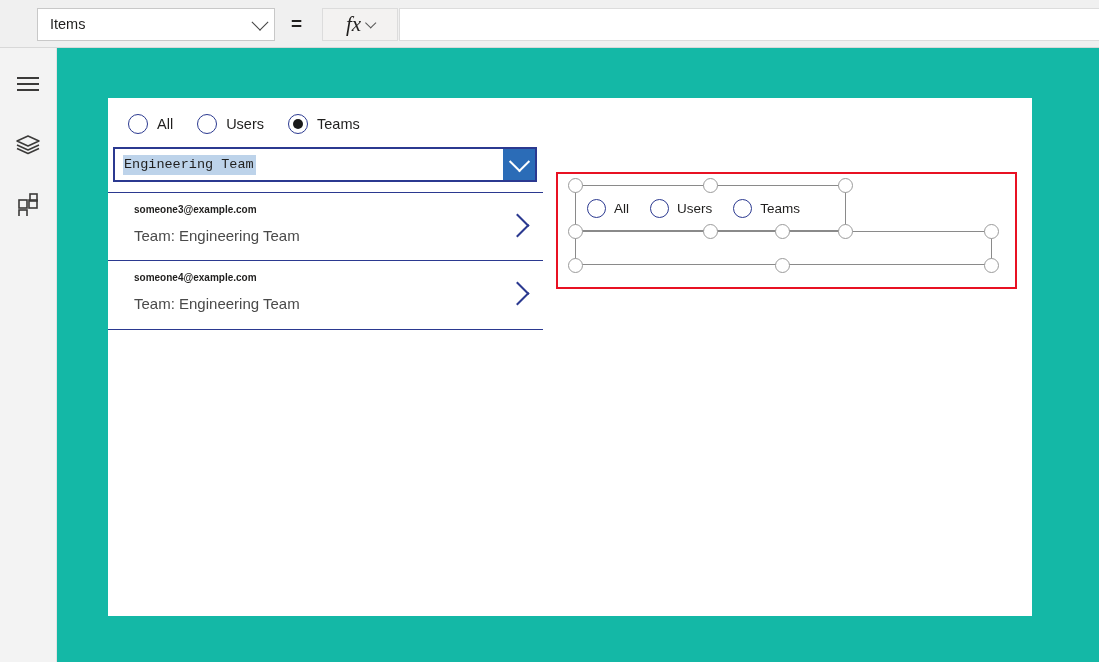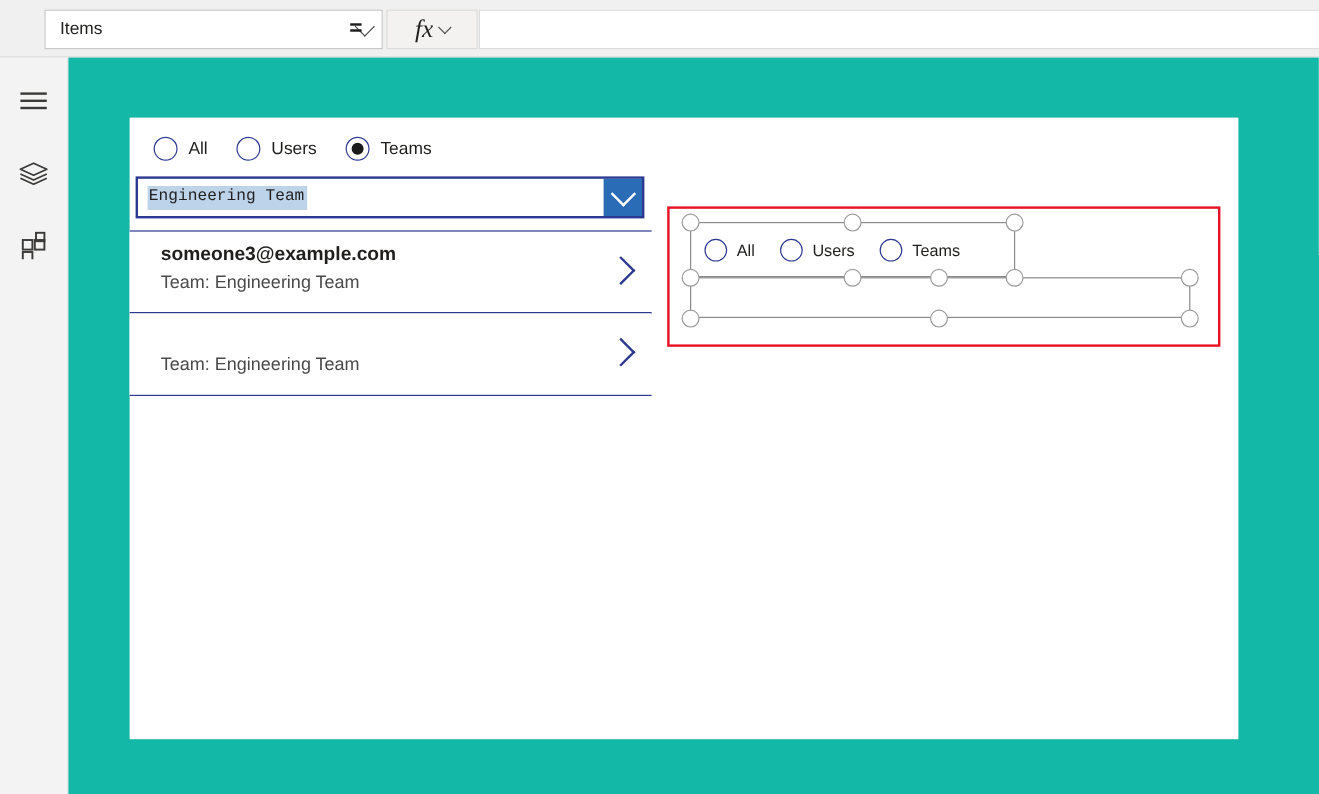--- a/index.html
+++ b/index.html
@@ -23,21 +23,21 @@
     height: 48px;
     background: #f0f0f0;
     border-bottom: 1px solid #d8d8d8;
     box-sizing: border-box;
     display: flex;
     align-items: center;
   }
   #property-select {
     position: absolute;
     left: 37px; top: 8px;
-    width: 282px;
+    width: 238px;
     height: 33px;
     background: #ffffff;
     border: 1px solid #c8c8c8;
     box-sizing: border-box;
     display: flex;
     align-items: center;
     justify-content: space-between;
     padding: 0 8px 0 12px;
     cursor: pointer;
   }
@@ -251,21 +251,21 @@
     background: #ffffff;
     border-top: 1.6px solid #2b3990;
     border-bottom: 1.6px solid #2b3990;
     box-sizing: border-box;
     cursor: pointer;
   }
   .gallery-item + .gallery-item { margin-top: -1.6px; }
   .gi-title {
     position: absolute;
     left: 26px; top: 11px;
-    font-size: 16px;
+    font-size: 10px;
     font-weight: bold;
     color: #201f1e;
     white-space: nowrap;
   }
   .gi-sub {
     position: absolute;
     left: 26px; top: 34px;
     font-size: 15px;
     color: #4a4a4a;
     white-space: nowrap;
@@ -416,20 +416,21 @@
 
     <div id="gallery">
 
       <div class="gallery-item">
         <div class="gi-title">someone3@example.com</div>
         <div class="gi-sub">Team: Engineering Team</div>
         <span class="gi-chevron"></span>
       </div>
 
       <div class="gallery-item">
+        <div class="gi-title">someone4@example.com</div>
         <div class="gi-sub">Team: Engineering Team</div>
         <span class="gi-chevron"></span>
       </div>
 
     </div>
   </div>
 
   <div id="selection-overlay">
 
     <div id="selection-red-box"></div>

